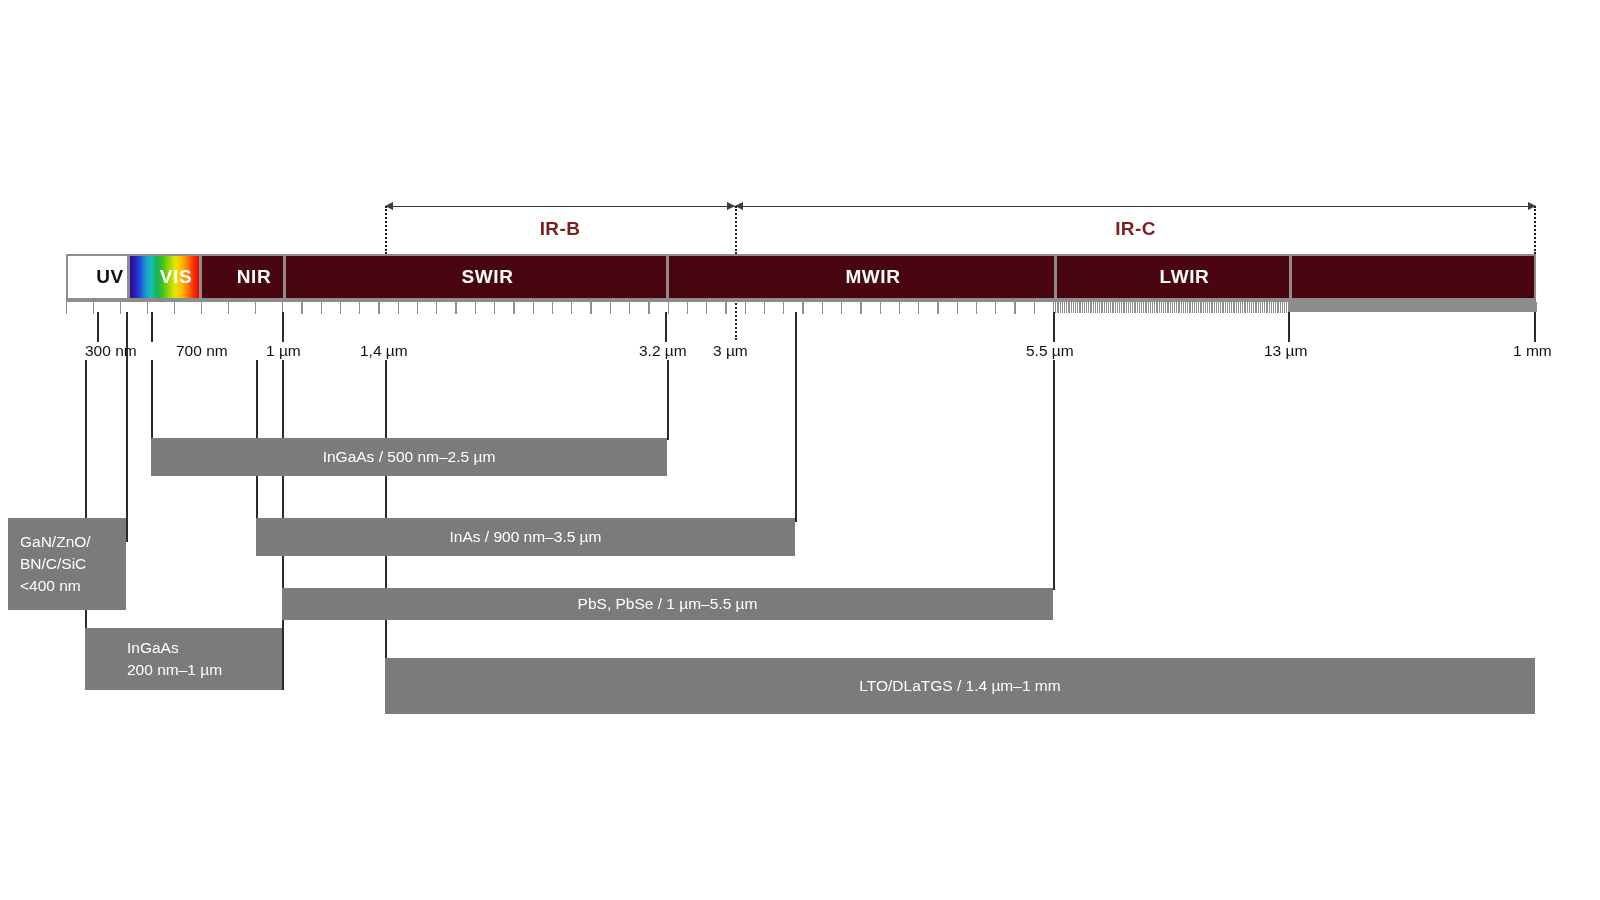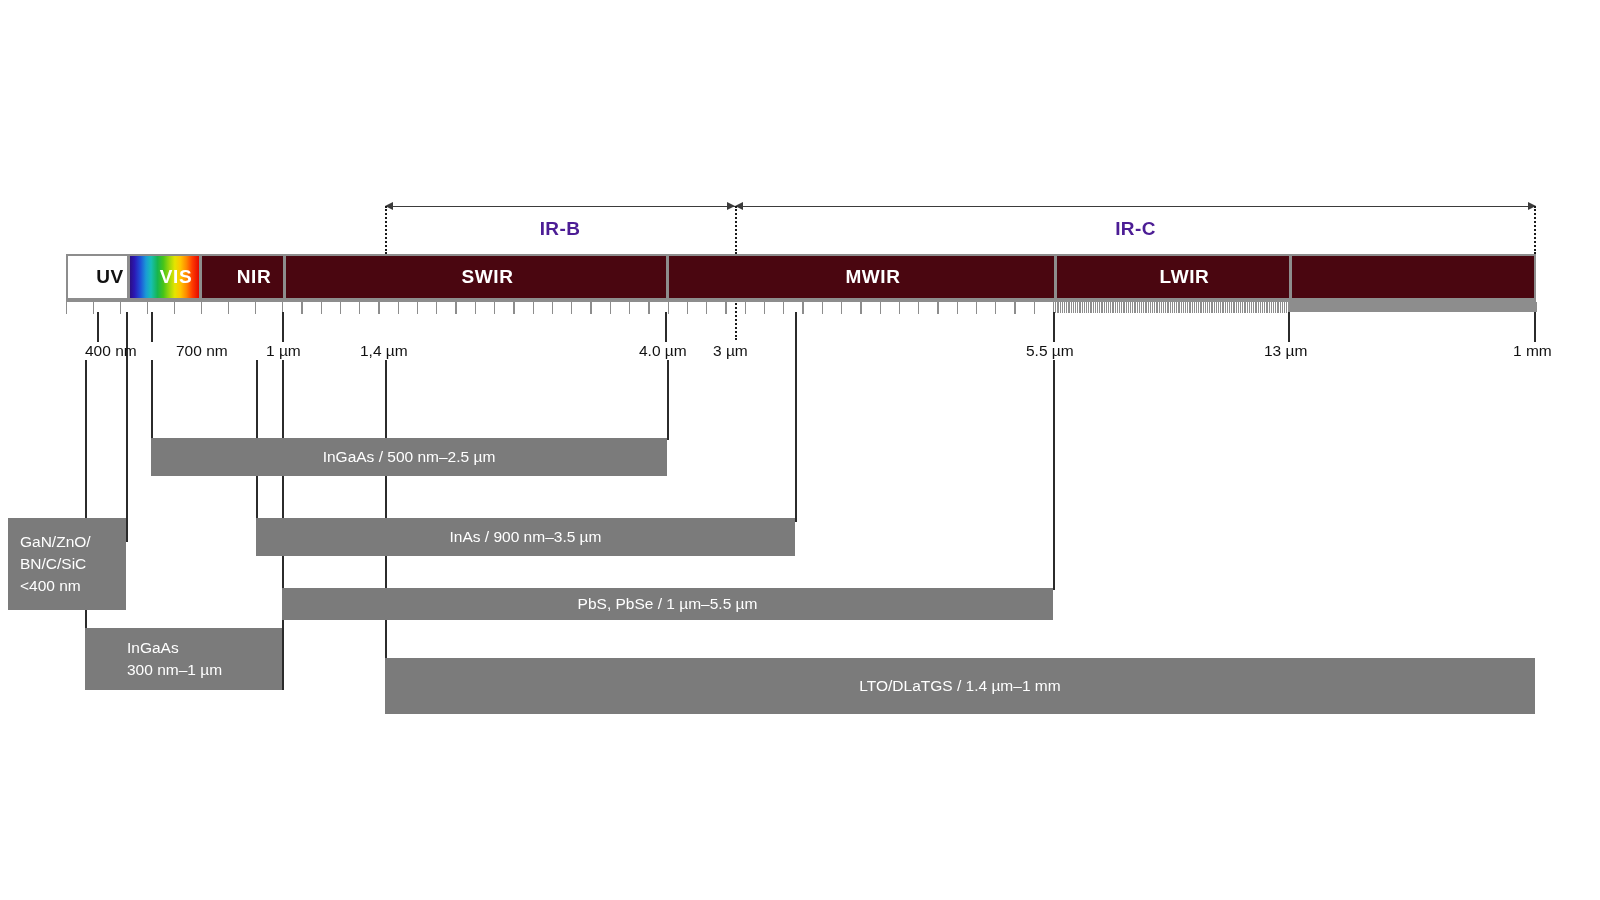--- a/index.html
+++ b/index.html
@@ -31,21 +31,21 @@
     border-top: 4.5px solid transparent;
     border-bottom: 4.5px solid transparent;
   }
   .arrow-left  { border-right: 8px solid #3b3b3b; }
   .arrow-right { border-left: 8px solid #3b3b3b; }
 
   .bracket-label {
     position: absolute;
     font-size: 19px;
     font-weight: bold;
-    color: #4c1d95;
+    color: #7f1d1d;
     letter-spacing: 0.4px;
     text-align: center;
     white-space: nowrap;
   }
 
   
   .dotted-leader {
     position: absolute;
     width: 0;
     border-left: 2.4px dotted #1a1a1a;
@@ -629,25 +629,25 @@
 
   <div class="vline" style="left:795px; top:312px; height:210px;"></div>
 
   <div class="vline" style="left:1053px;top:312px; height:30px;"></div>
   <div class="vline" style="left:1053px;top:360px; height:230px;"></div>
 
   <div class="vline" style="left:1288px;top:312px; height:30px;"></div>
 
   <div class="vline" style="left:1534px;top:312px; height:30px;"></div>
 
-  <div class="axis-label" style="left:85px;  top:342px;">400 nm</div>
+  <div class="axis-label" style="left:85px;  top:342px;">300 nm</div>
   <div class="axis-label" style="left:176px; top:342px;">700 nm</div>
   <div class="axis-label" style="left:266px; top:342px;">1 µm</div>
   <div class="axis-label" style="left:360px; top:342px;">1,4 µm</div>
-  <div class="axis-label" style="left:639px; top:342px;">4.0 µm</div>
+  <div class="axis-label" style="left:639px; top:342px;">3.2 µm</div>
   <div class="axis-label" style="left:713px; top:342px;">3 µm</div>
   <div class="axis-label" style="left:1026px;top:342px;">5.5 µm</div>
   <div class="axis-label" style="left:1264px;top:342px;">13 µm</div>
   <div class="axis-label" style="left:1513px;top:342px;">1 mm</div>
 
   <div class="det-bar" style="left:151px; top:438px; width:516px; height:38px;">
     <span class="det-label">InGaAs / 500 nm–2.5 µm</span>
   </div>
 
   <div class="det-bar" style="left:256px; top:518px; width:539px; height:38px;">
@@ -663,16 +663,16 @@
   </div>
 
   <div class="det-box" style="left:8px; top:518px; width:118px; height:92px;">
     <span class="det-line">GaN/ZnO/</span>
     <span class="det-line">BN/C/SiC</span>
     <span class="det-line">&lt;400 nm</span>
   </div>
 
   <div class="det-box" style="left:85px; top:628px; width:197px; height:62px; padding-left:42px;">
     <span class="det-line">InGaAs</span>
-    <span class="det-line">300 nm–1 µm</span>
+    <span class="det-line">200 nm–1 µm</span>
   </div>
 
 </div>
 
 </body></html>

